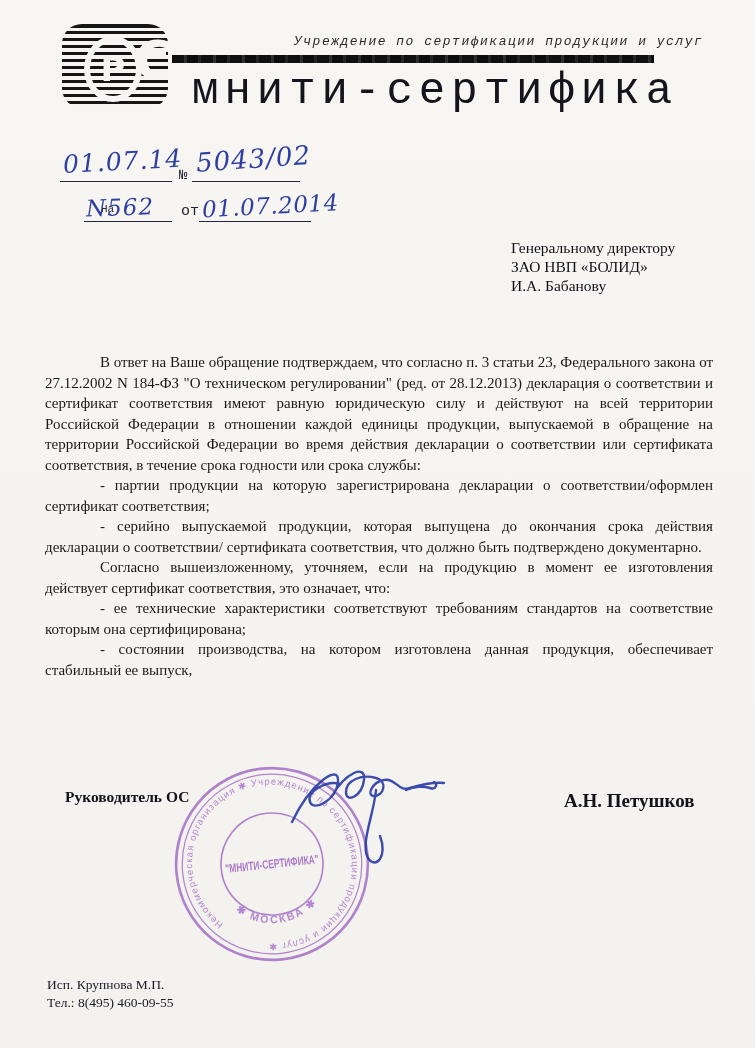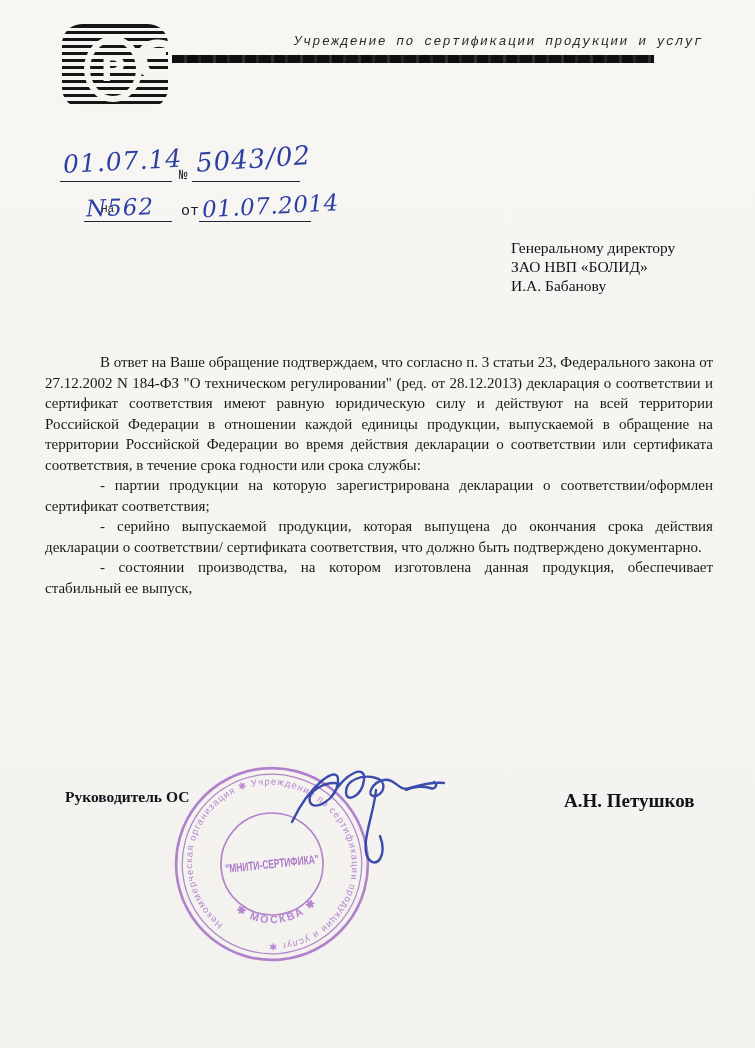--- a/index.html
+++ b/index.html
@@ -65,20 +65,21 @@
   <div class="logo">
     <div class="logo-ring">
       <span>Р</span>
     </div>
     <span class="logo-c">С</span>
     <div class="logo-tbar"></div>
   </div>
 
   <div class="tagline">Учреждение по сертификации продукции и услуг</div>
   <div class="black-bar"></div>
+  <div class="org-title">мнити-сертифика</div>
 
   <div class="hw ref1-date">01.07.14</div>
   <div class="ref1-line1"></div>
   <div class="ref-no">№</div>
   <div class="hw ref1-num">5043/02</div>
   <div class="ref1-line2"></div>
 
   <div class="ref-na">На</div>
   <div class="hw ref2-num">N562</div>
   <div class="ref2-line1"></div>
@@ -89,20 +90,22 @@
   <div class="recipient">
     <div>Генеральному директору</div>
     <div>ЗАО НВП «БОЛИД»</div>
     <div>И.А. Бабанову</div>
   </div>
 
   <div class="body-text">
     <p>В ответ на Ваше обращение подтверждаем, что согласно п. 3 статьи 23, Федерального закона от 27.12.2002 N 184-ФЗ "О техническом регулировании" (ред. от 28.12.2013) декларация о соответствии и сертификат соответствия имеют равную юридическую силу и действуют на всей территории Российской Федерации в отношении каждой единицы продукции, выпускаемой в обращение на территории Российской Федерации во время действия декларации о соответствии или сертификата соответствия, в течение срока годности или срока службы:</p>
     <p>- партии продукции на которую зарегистрирована декларации о соответствии/оформлен сертификат соответствия;</p>
     <p>- серийно выпускаемой продукции, которая выпущена до окончания срока действия декларации о соответствии/ сертификата соответствия, что должно быть подтверждено документарно.</p>
+    <p>Согласно вышеизложенному, уточняем, если на продукцию в момент ее изготовления действует сертификат соответствия, это означает, что:</p>
+    <p>- ее технические характеристики соответствуют требованиям стандартов на соответствие которым она сертифицирована;</p>
     <p>- состоянии производства, на котором изготовлена данная продукция, обеспечивает стабильный ее выпуск,</p>
   </div>
 
   <div class="sig-left">Руководитель ОС</div>
   <div class="sig-right">А.Н. Петушков</div>
 
   <svg class="stamp" viewBox="0 0 200 200">
     <defs>
       <path id="ringPath" d="M46.3,153.7 A76,76 0 1,1 153.7,46.3 A76,76 0 1,1 46.3,153.7" fill="none"></path>
       <path id="bottomPath" d="M42,100 A58,58 0 0,0 158,100" fill="none"></path>
@@ -121,14 +124,18 @@
 
   <svg class="signature-svg" viewBox="0 0 170 112">
     <g fill="none" stroke="#2c3ea8" stroke-width="2.4" stroke-linecap="round" opacity="0.92">
       <path d="M4,66 C22,28 52,6 50,26 C48,44 26,56 22,46 C18,36 38,24 52,28"></path>
       <path d="M44,40 C58,16 78,8 76,24 C74,40 58,48 58,36 C58,24 74,18 88,22 C100,25 96,40 86,40 C78,40 84,26 96,24 C108,22 110,36 122,32 C132,29 144,26 156,27"></path>
       <path d="M88,34 C86,58 72,88 80,102 C88,114 100,100 92,80"></path>
       <path d="M118,34 C126,30 136,30 142,32 C148,34 150,28 146,26"></path>
     </g>
   </svg>
 
+  <div class="footer">
+    <div>Исп. Крупнова М.П.</div>
+    <div>Тел.: 8(495) 460-09-55</div>
+  </div>
 
 </div>
 
 </body></html>

